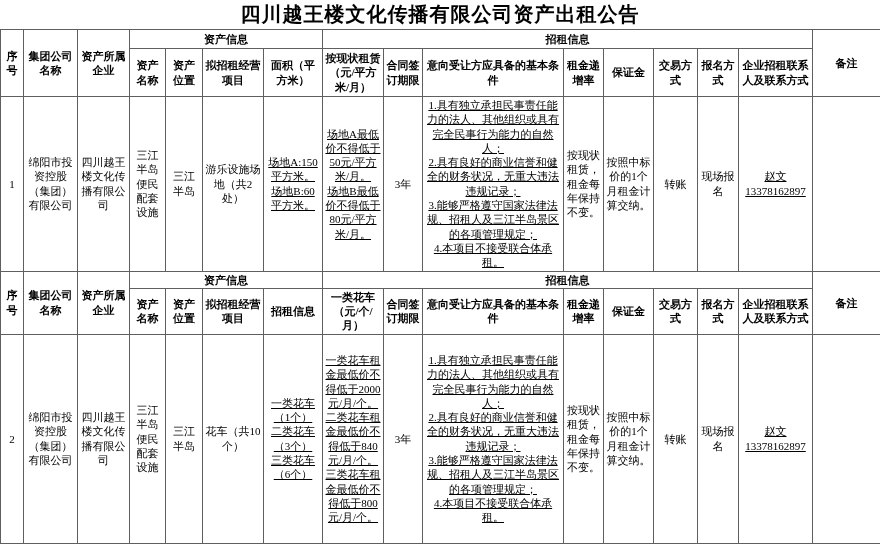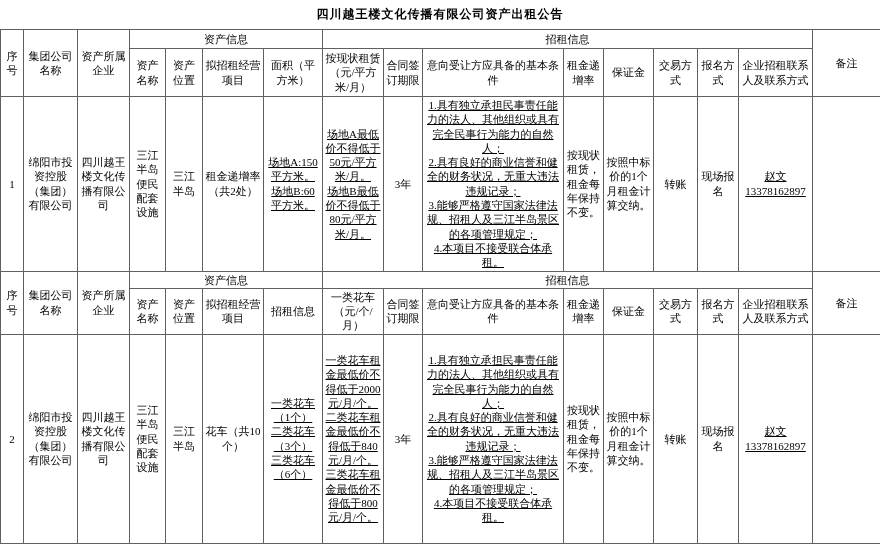--- a/index.html
+++ b/index.html
@@ -3,34 +3,34 @@
 <meta charset="utf-8">
 <style>
   html,body{margin:0;padding:0;background:#fff;}
   .page{
     width:880px;height:547px;background:#fff;color:#000;
     font-family:"Liberation Serif","DejaVu Serif",serif;
     overflow:hidden;
   }
   .title{
     height:29px;display:flex;align-items:center;justify-content:center;
-    font-size:12px;font-weight:bold;letter-spacing:1px;
+    font-size:20px;font-weight:bold;letter-spacing:1px;
   }
   table.announce{
     width:880px;border-collapse:collapse;table-layout:fixed;
   }
   table.announce th,table.announce td{
     border:1px solid #5f5f5f;
     font-size:11px;line-height:1.3;
     text-align:center;vertical-align:middle;
     padding:1px 2px;
     overflow:hidden;
     overflow-wrap:break-word;
   }
-  table.announce th{font-weight:normal;text-align:center;}
+  table.announce th{font-weight:bold;text-align:center;}
   tr.gh{height:19px;}
   tr.sh1{height:48px;}
   tr.r1{height:155px;}
   tr.gh2{height:14px;}
   tr.sh2{height:42px;}
   tr.r2{height:209px;}
   td.lt{text-align:left;}
   .pre{white-space:pre-line;text-decoration:underline;}
   td.nm{padding:0 6px;}
   .footer{
@@ -89,21 +89,21 @@
         <th>报名方式</th>
         <th>企业招租联系人及联系方式</th>
       </tr>
 
       <tr class="r1">
         <td>1</td>
         <td>绵阳市投资控股（集团）有限公司</td>
         <td>四川越王楼文化传播有限公司</td>
         <td class="nm">三江半岛便民配套设施</td>
         <td class="lt">三江半岛</td>
-        <td>租金递增率（共2处）</td>
+        <td>游乐设施场地（共2处）</td>
         <td class="lt pre">场地A:150平方米。
 场地B:60平方米。</td>
         <td class="lt pre">场地A最低价不得低于50元/平方米/月。
 场地B最低价不得低于80元/平方米/月。</td>
         <td>3年</td>
         <td class="lt pre">1.具有独立承担民事责任能力的法人、其他组织或具有完全民事行为能力的自然人；
 2.具有良好的商业信誉和健全的财务状况，无重大违法违规记录；
 3.能够严格遵守国家法律法规、招租人及三江半岛景区的各项管理规定；
 4.本项目不接受联合体承租。</td>
         <td class="lt">按现状租赁，租金每年保持不变。</td>

